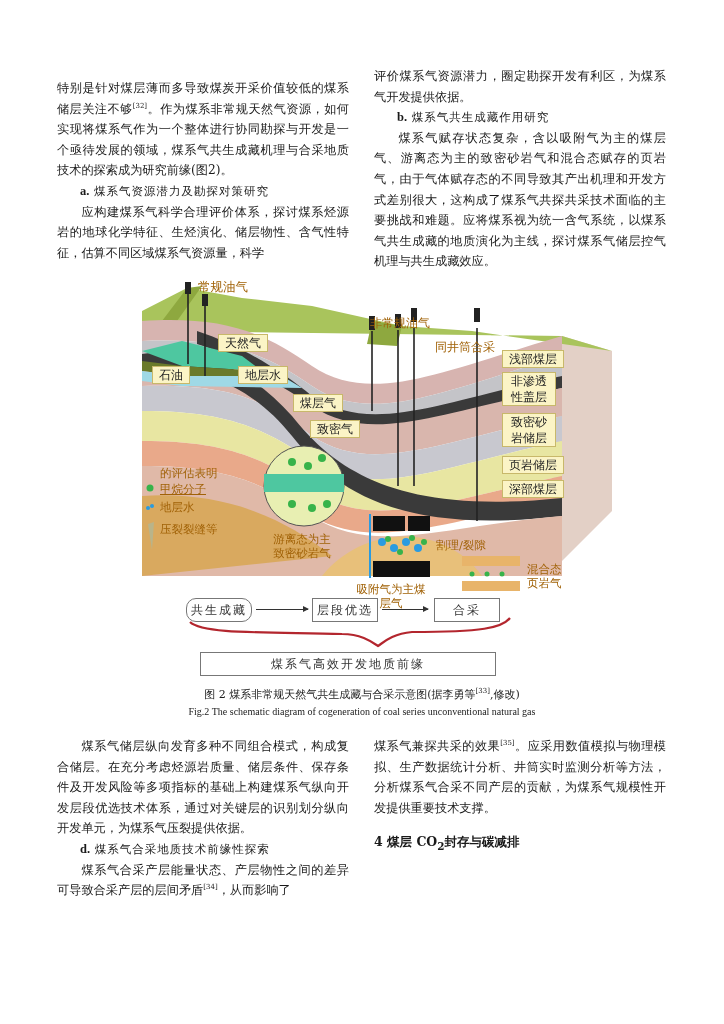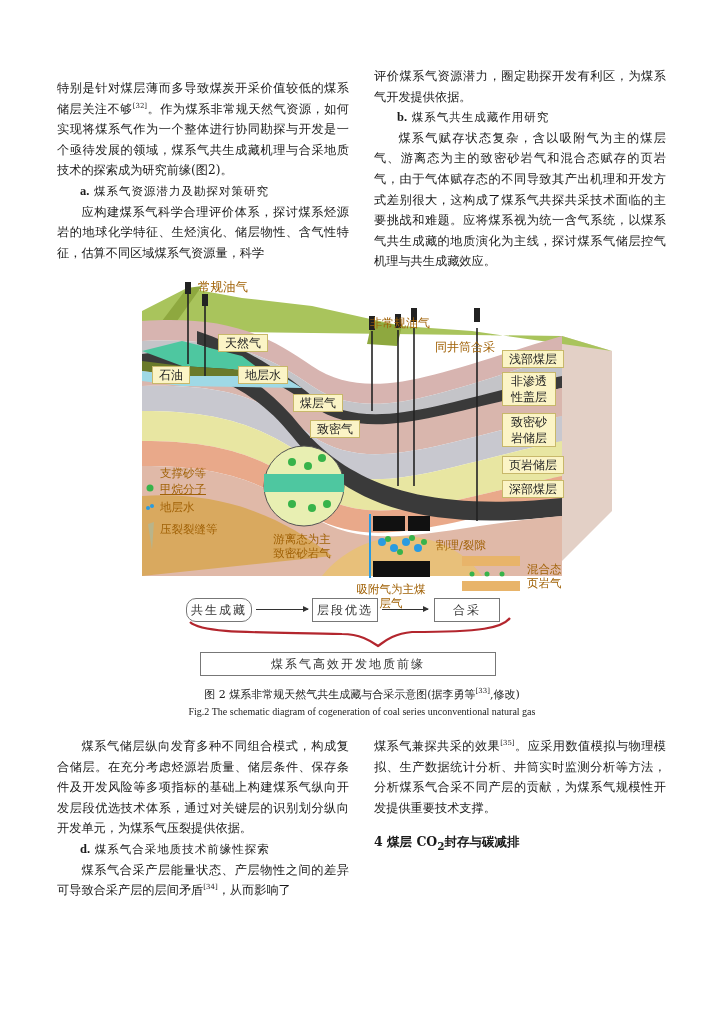--- a/index.html
+++ b/index.html
@@ -142,21 +142,21 @@
   <span class="lbl" style="left:360px; top:180px;">页岩储层</span>
   <span class="lbl" style="left:360px; top:204px;">深部煤层</span>
   <span class="lbl" style="left:168px; top:144px;">致密气</span>
   <span class="plain" style="left:294px; top:262px;">割理/裂隙</span>
   <span class="plain" style="left:130px; top:256px; width:60px; text-align:center;">游离态为主致密砂岩气</span>
   <span class="plain" style="left:214px; top:306px; width:70px; text-align:center;">吸附气为主煤层气</span>
   <span class="plain" style="left:385px; top:286px; width:40px;">混合态页岩气</span>
 
   
   <div>
-    <span class="plain" style="left:18px; top:190px;">支撑砂等</span>
+    <span class="plain" style="left:18px; top:190px;">的评估表明</span>
     <span class="plain" style="left:18px; top:206px;text-decoration:underline;">甲烷分子</span>
     <span class="plain" style="left:18px; top:224px;">地层水</span>
     <span class="plain" style="left:18px; top:246px;">压裂裂缝等</span>
   </div>
 
   
   <div class="box" style="left:44px; top:322px; width:64px; height:22px;border-radius:10px;">共生成藏</div>
   <div class="arrow" style="left:114px; top:333px; width:52px;"></div>
   <div class="box" style="left:170px; top:322px; width:64px; height:22px;">层段优选</div>
   <div class="arrow" style="left:240px; top:333px; width:46px;"></div>

